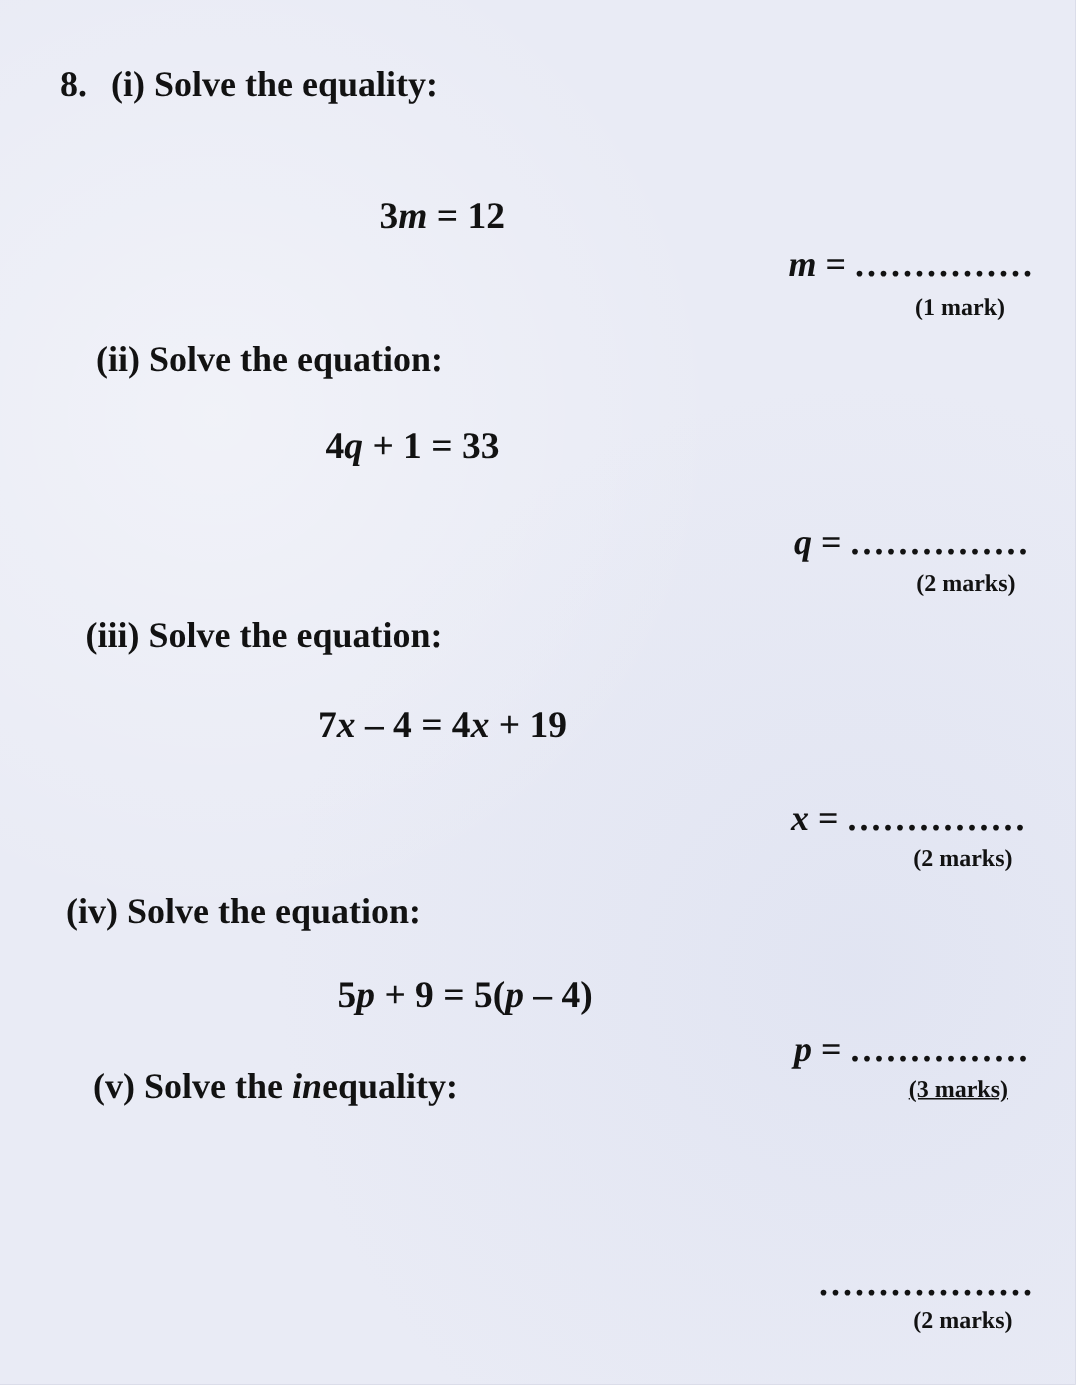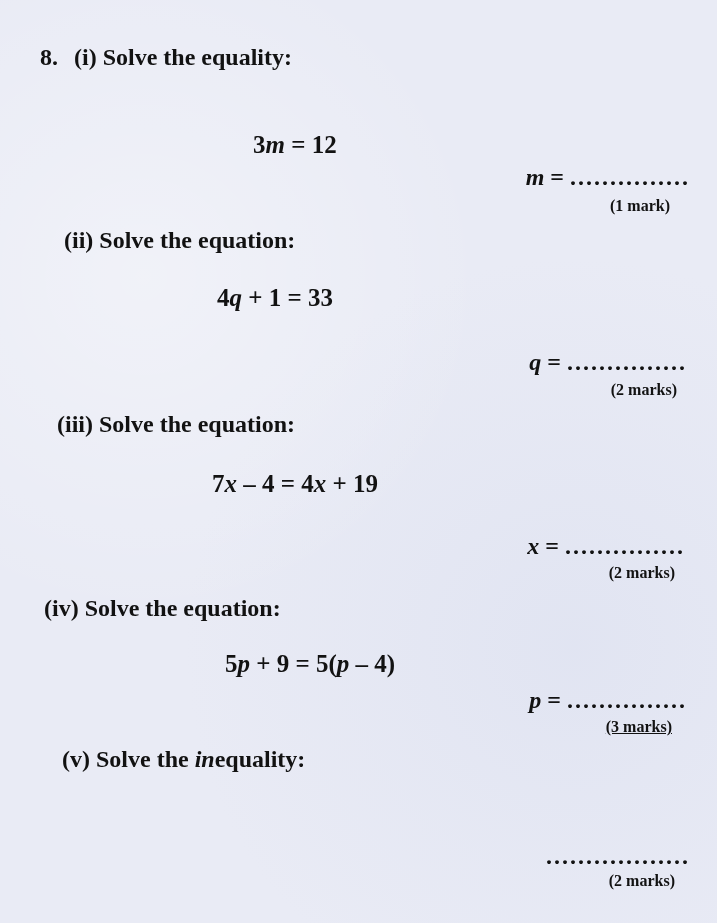--- a/index.html
+++ b/index.html
@@ -58,19 +58,19 @@
   </div>
   <div class="abs marks" style="right:42px; top:564px;">(2 marks)</div>
 
   <div class="abs heading" style="left:44px; top:595px;text-align:center;"><span>(iv) Solve the equation:</span></div>
   <div class="abs equation" style="left:225px; top:650px;"><span>5</span><i>p</i><span> + 9 = 5(</span><i>p</i><span> – 4)</span></div>
   <div class="abs answer-line" style="right:30px; top:687px;">
     <span><i>p</i><span> = </span></span><span class="dots">...............</span>
   </div>
   <div class="abs marks" style="right:45px; top:718px;text-decoration:underline;">(3 marks)</div>
 
-  <div class="abs heading" style="left:62px; top:746px;"><span>(v) Solve the </span><i>in</i><span>equality:</span></div>
+  <div class="abs heading" style="left:62px; top:712px;"><span>(v) Solve the </span><i>in</i><span>equality:</span></div>
   <div class="abs answer-line" style="right:27px; top:843px;">
     <span class="dots">..................</span>
   </div>
   <div class="abs marks" style="right:42px; top:872px;">(2 marks)</div>
 
 </div>
 
 </body></html>

